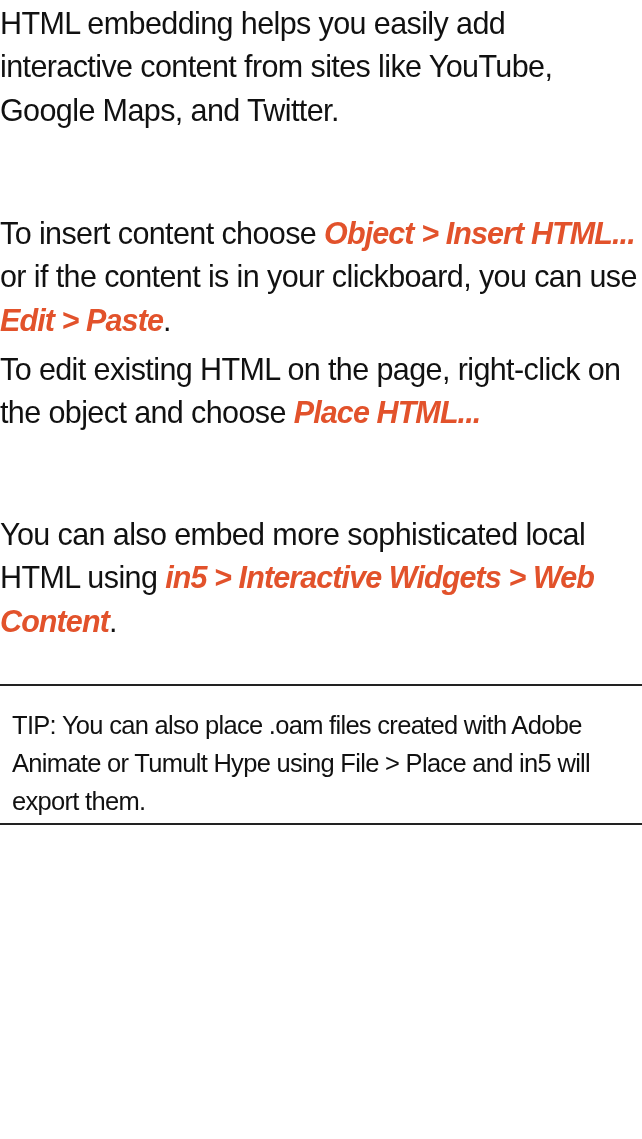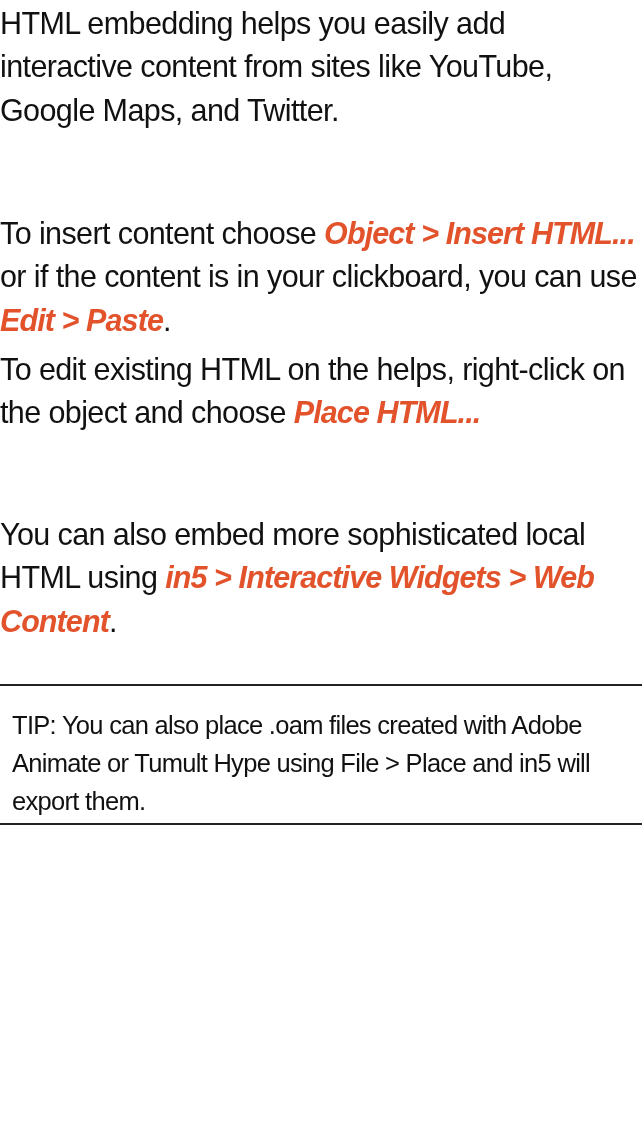--- a/index.html
+++ b/index.html
@@ -16,21 +16,21 @@
 <div class="doc">
   <p class="para" style="top:2px;">
     <span>HTML embedding helps you easily add interactive content from sites like YouTube, Google Maps, and Twitter.</span>
   </p>
 
   <p class="para" style="top:175px;margin-top:37px;">
     <span>To insert content choose </span><span class="hl">Object &gt; Insert HTML...</span><span> or if the content is in your clickboard, you can use </span><span class="hl">Edit &gt; Paste</span><span>.</span>
   </p>
 
   <p class="para" style="top:348px;">
-    <span>To edit existing HTML on the helps, right-click on the object and choose </span><span class="hl">Place HTML...</span>
+    <span>To edit existing HTML on the page, right-click on the object and choose </span><span class="hl">Place HTML...</span>
   </p>
 
   <p class="para" style="top:513px;">
     <span>You can also embed more sophisticated local HTML using </span><span class="hl">in5 &gt; Interactive Widgets &gt; Web Content</span><span>.</span>
   </p>
 
   <div class="rule" style="top:684px;"></div>
   <p class="tip">
     <span>TIP: You can also place .oam files created with Adobe Animate or Tumult Hype using File &gt; Place and in5 will export them.</span>
   </p>

